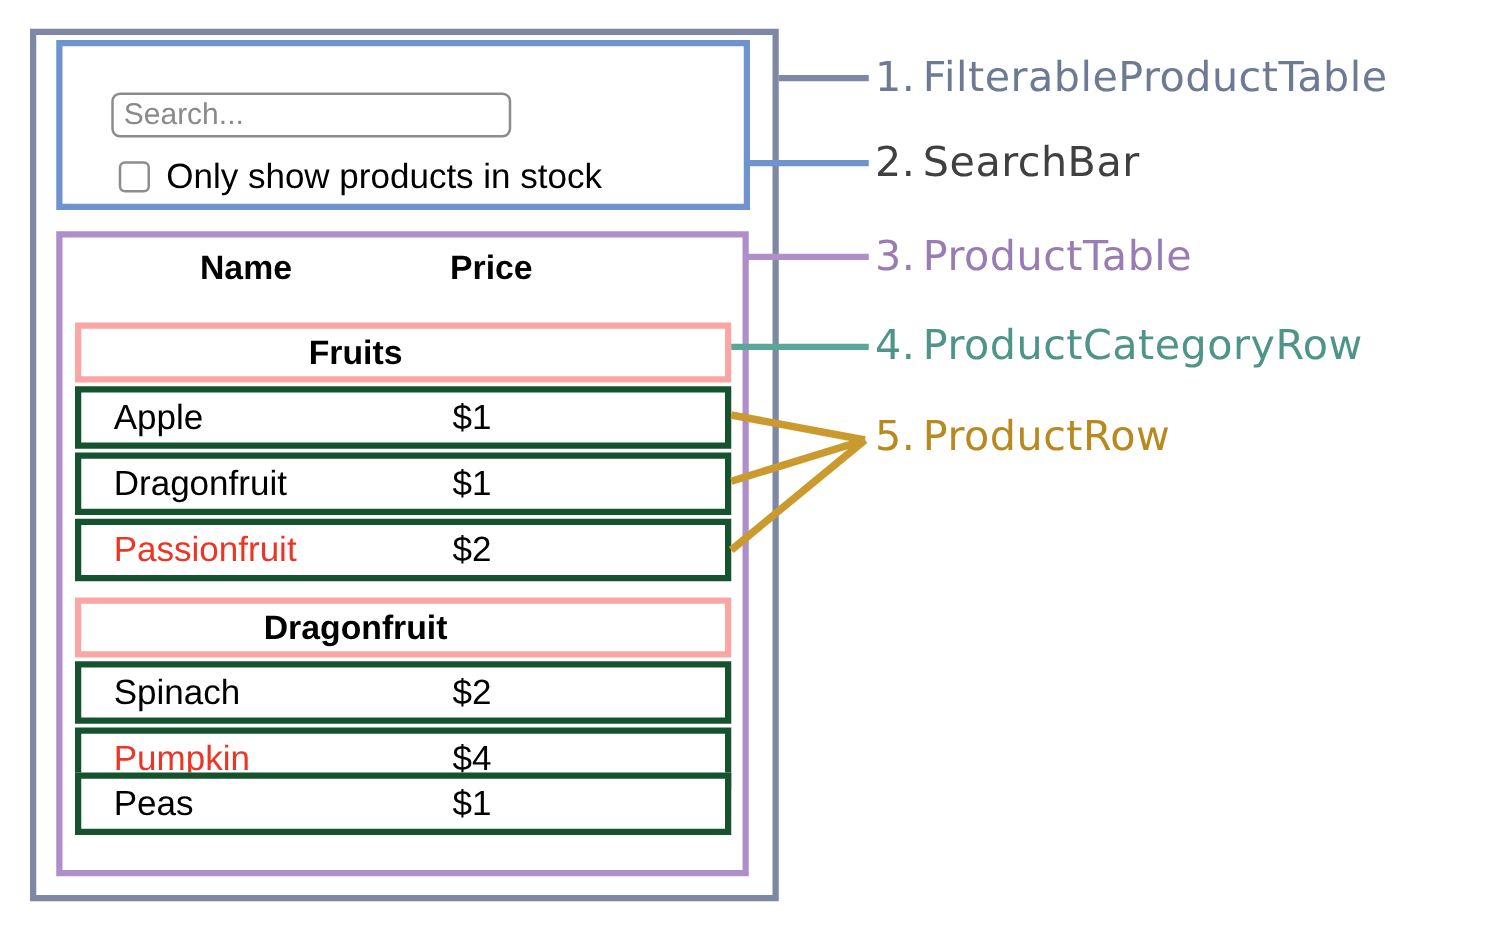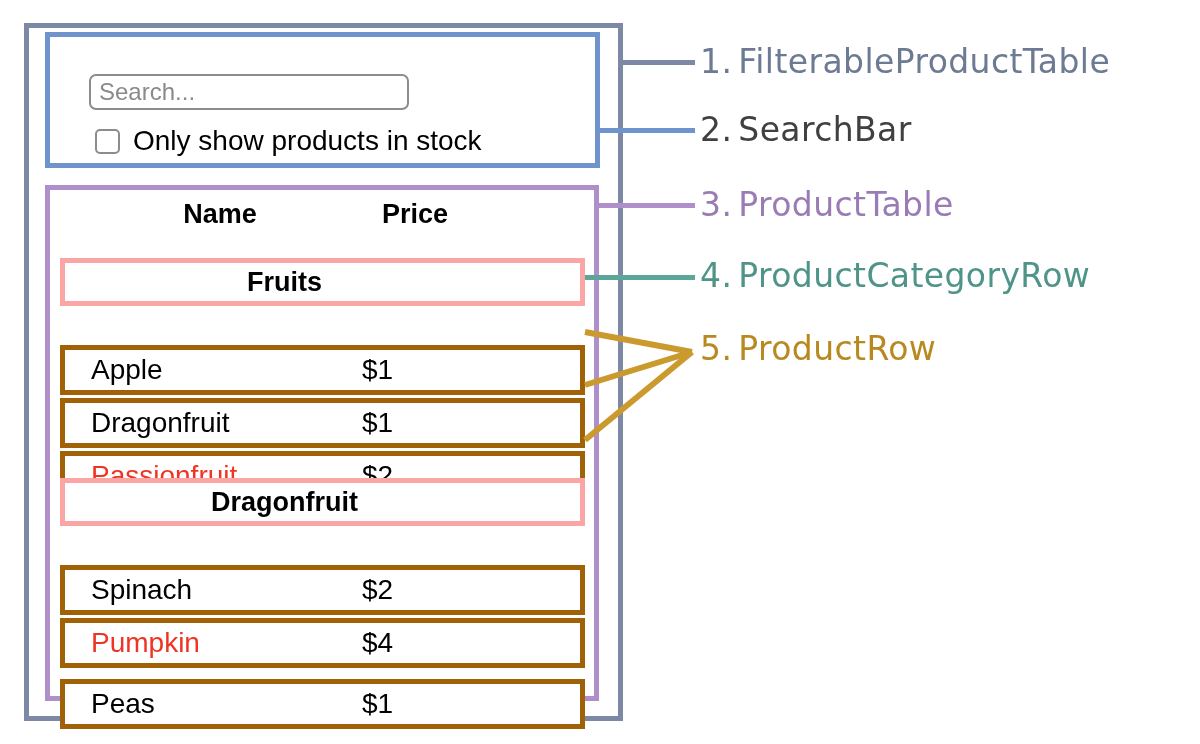--- a/index.html
+++ b/index.html
@@ -87,21 +87,20 @@
     line-height: 30px;
   }
 
   
   .col-head {
     position: absolute;
     top: 199px;
     font-size: 27px;
     font-weight: bold;
     color: #000000;
-    text-align: center;
   }
   .col-head.name  { left: 160px; width: 120px; }
   .col-head.price { left: 360px; width: 110px; }
 
   .row-box {
     position: absolute;
     left: 60px;
     width: 525px;
     box-sizing: border-box;
     background: #ffffff;
@@ -116,24 +115,23 @@
   .row-category .cat-label {
     font-size: 27px;
     font-weight: bold;
     color: #000000;
     
     position: relative;
     left: -38px;
   }
   .row-product {
     height: 50px;
-    border: 5px solid #a16207;
+    border: 5px solid #14532d;
     display: flex;
     align-items: center;
-    margin-top: 36px;
   }
   .row-product .cell-name {
     position: absolute;
     left: 26px;
     font-size: 28px;
     color: #000000;
     white-space: nowrap;
   }
   .row-product .cell-price {
     position: absolute;
@@ -219,21 +217,21 @@
   <div class="row-box row-product" style="top:529px;text-decoration:underline;">
     <span class="cell-name">Spinach</span>
     <span class="cell-price">$2</span>
   </div>
 
   <div class="row-box row-product" style="top:582px;">
     <span class="cell-name out-of-stock">Pumpkin</span>
     <span class="cell-price">$4</span>
   </div>
 
-  <div class="row-box row-product" style="top:643px;">
+  <div class="row-box row-product" style="top:618px;">
     <span class="cell-name">Peas</span>
     <span class="cell-price">$1</span>
   </div>
 
   <div class="leader c1" style="left:623px; top:60px;  width:72px;"></div>
   <div class="leader c2" style="left:600px; top:128px; width:95px;"></div>
   <div class="leader c3" style="left:598px; top:203px; width:97px;"></div>
   <div class="leader c4" style="left:585px; top:275px; width:110px;"></div>
 
   <svg id="fan" width="1200" height="744" viewBox="0 0 1200 744">

